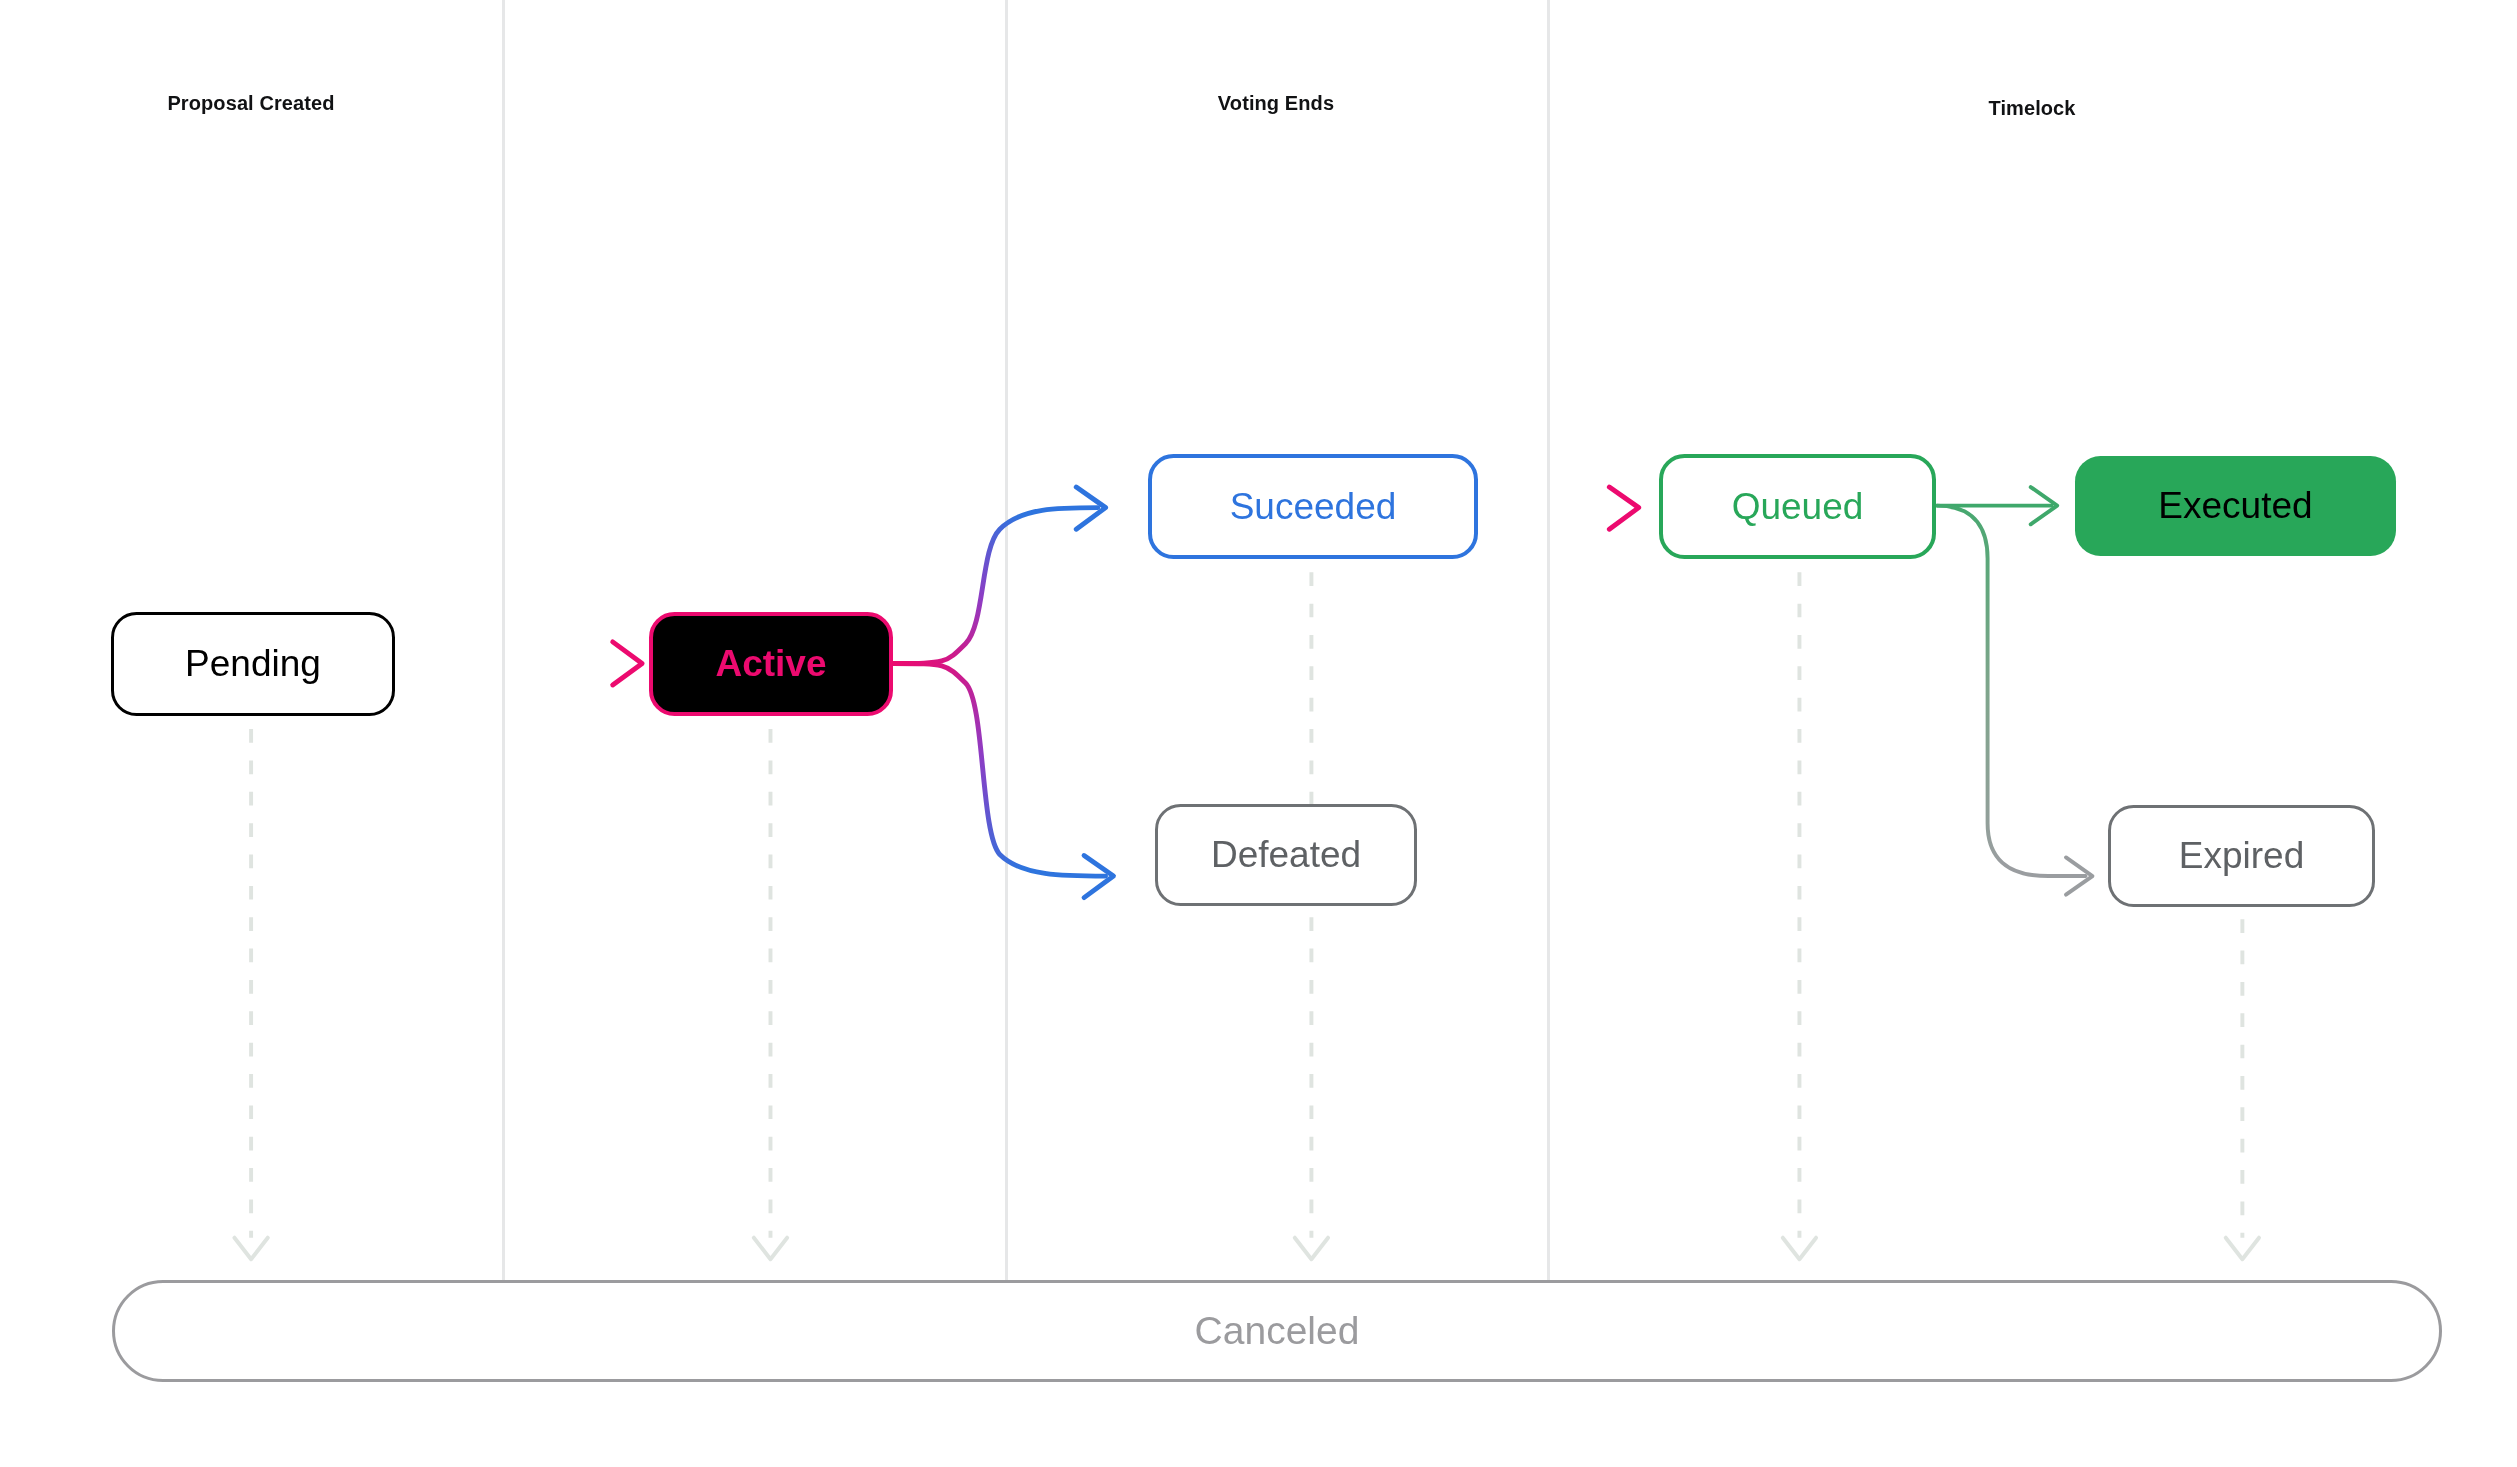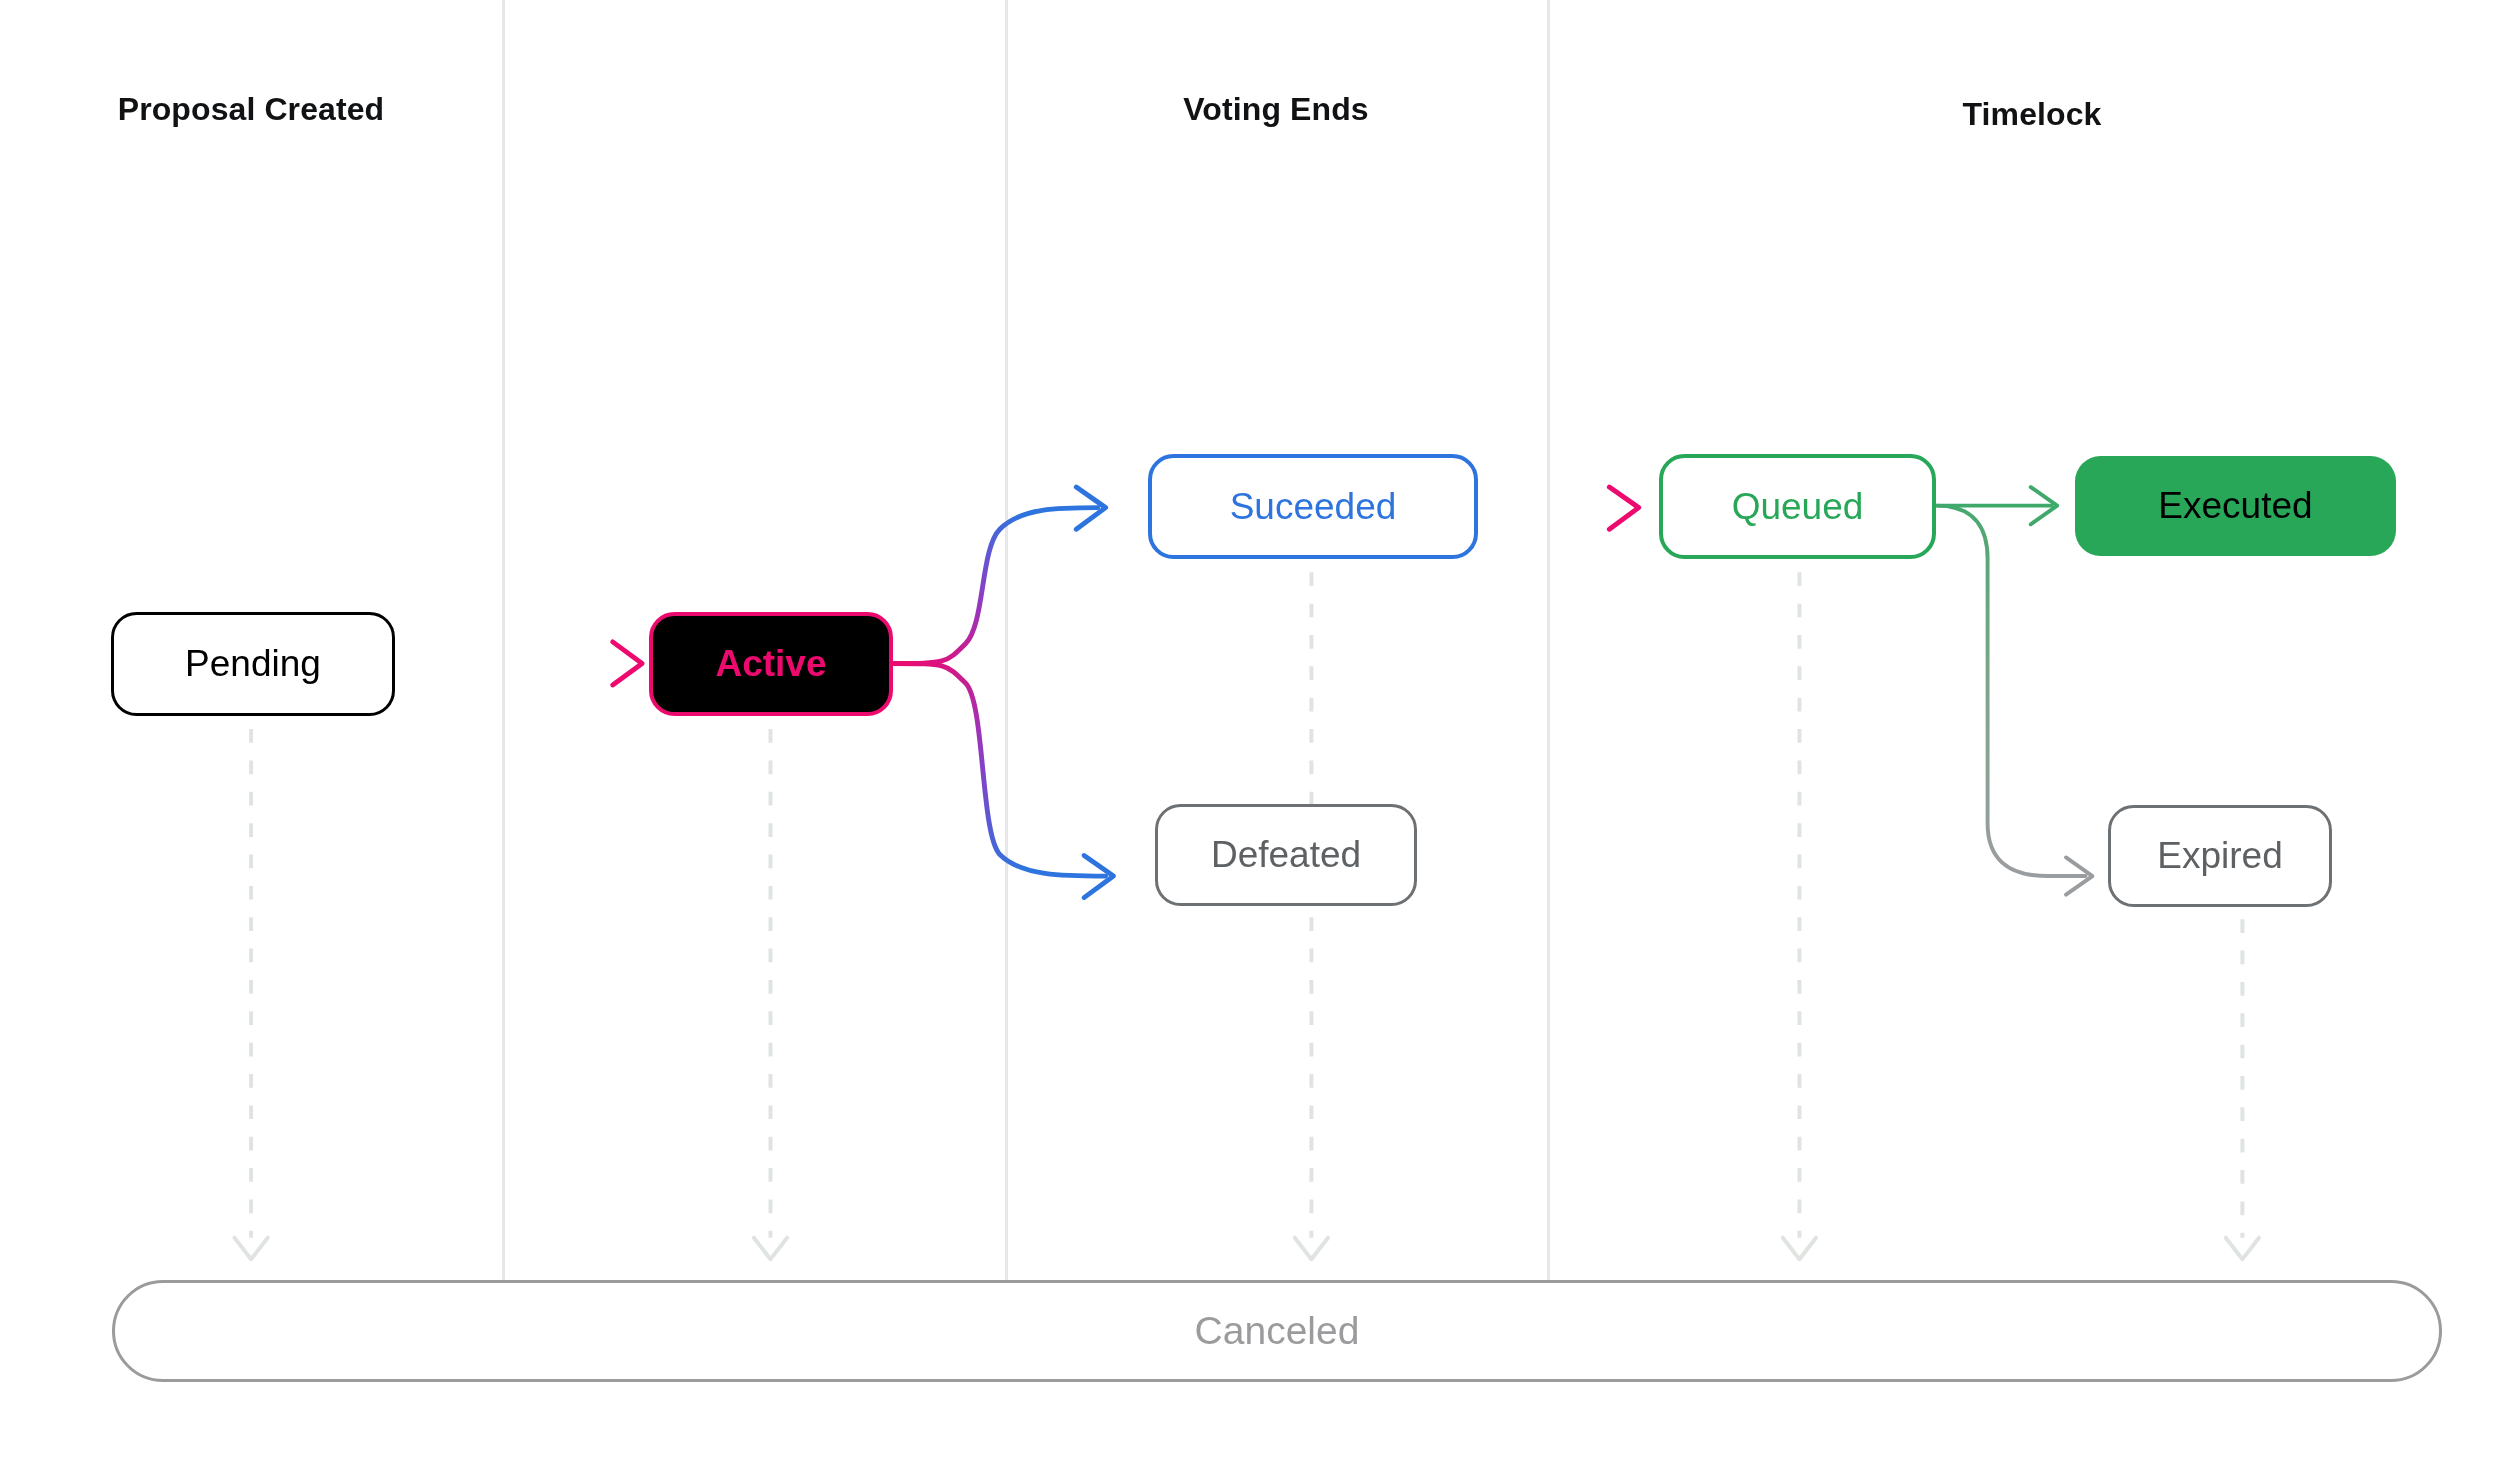--- a/index.html
+++ b/index.html
@@ -22,21 +22,21 @@
     width: 2.9px;
     background: #e6e7e8;
   }
   
   .phase {
     position: absolute;
     text-align: center;
     line-height: 1.0;
   }
   .phase-title {
-    font-size: 32px;
+    font-size: 20px;
     font-weight: 700;
     color: #111214;
     letter-spacing: 0.1px;
     white-space: nowrap;
   }
   .phase-sub {
     font-size: 30px;
     font-weight: 700;
     font-style: italic;
     color: #d6d8da;
@@ -212,21 +212,21 @@
   </div>
 
   <div class="node" style="left:1659px;top:454px;width:277px;height:105px;border:4.9px solid #28A759;color:#28A759;background:#ffffff;">
     <span>Queued</span>
   </div>
 
   <div class="node" style="left:2075px;top:456px;width:321px;height:100px;border:none;color:#000000;background:#28A759;">
     <span>Executed</span>
   </div>
 
-  <div class="node" style="left:2108px;top:805px;width:224px;height:102px;border:3.9px solid #6E7174;color:#5E6164;background:#ffffff;">
+  <div class="node" style="left:2108px;top:805px;width:267px;height:102px;border:3.9px solid #6E7174;color:#5E6164;background:#ffffff;">
     <span>Expired</span>
   </div>
 
   <div class="cancel-bar" style="left:112px;top:1280px;width:2330px;height:102px;border:3.9px solid #9b9b9e;border-radius:51px;">
     <span>Canceled</span>
   </div>
 
 </div>
 
 

